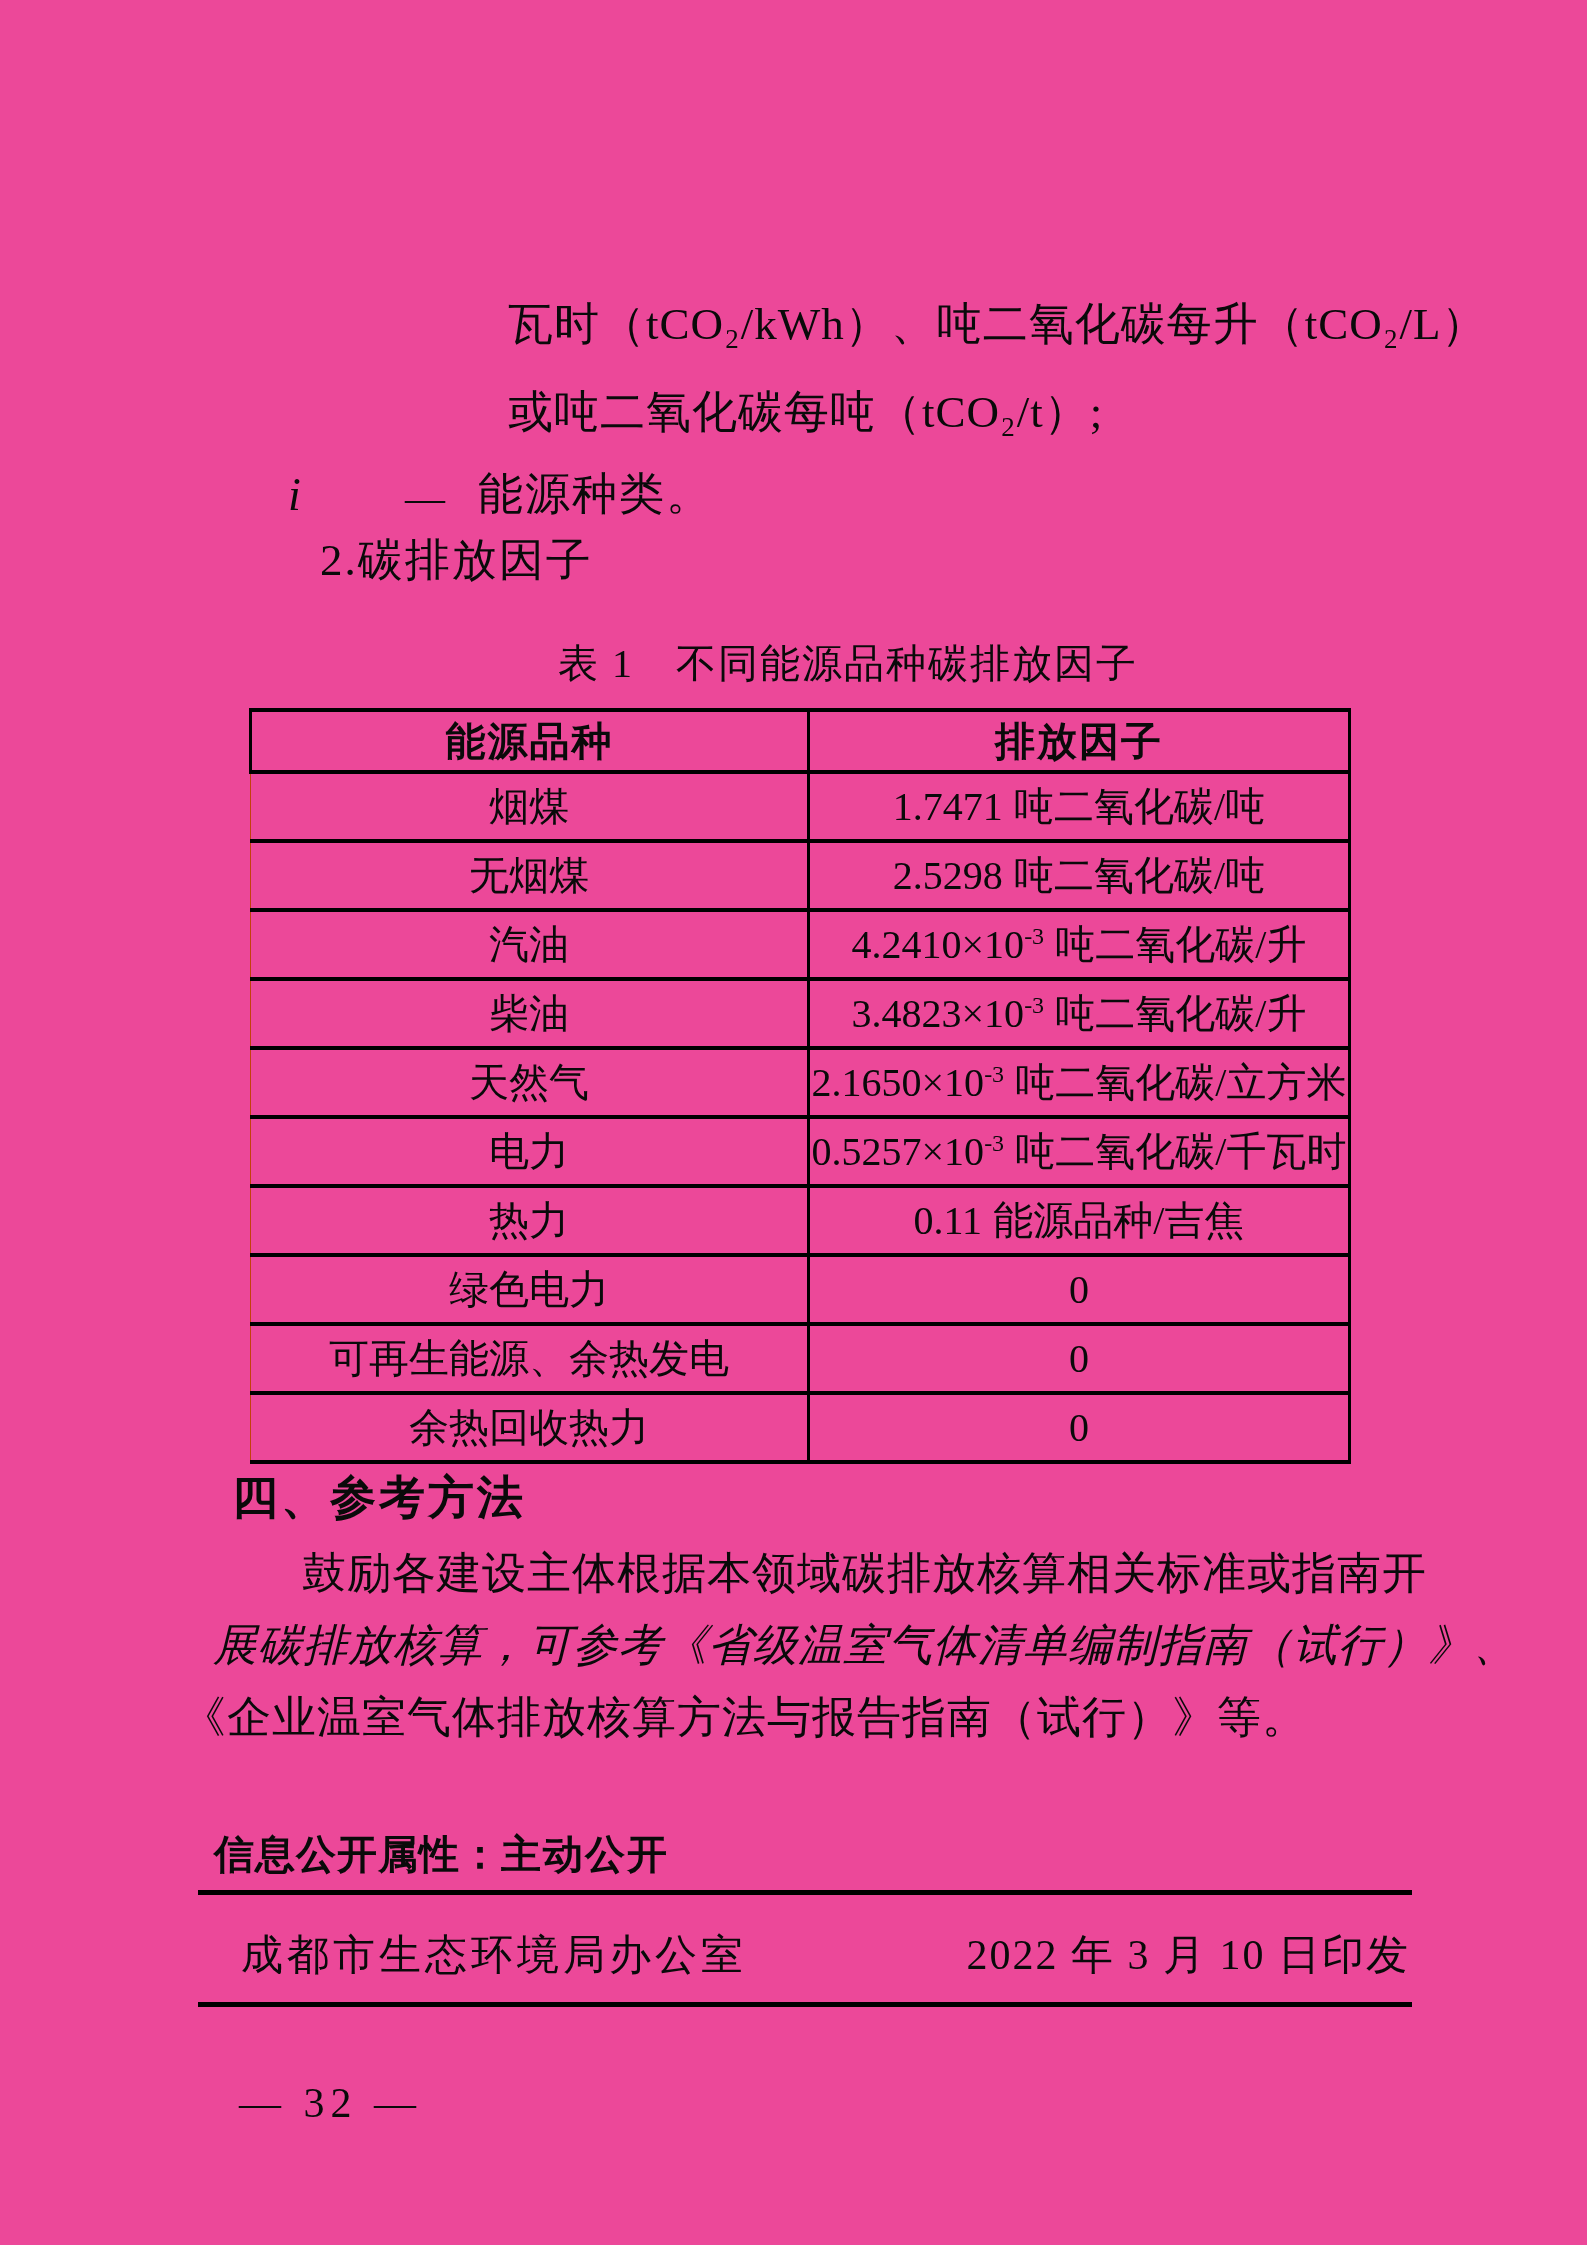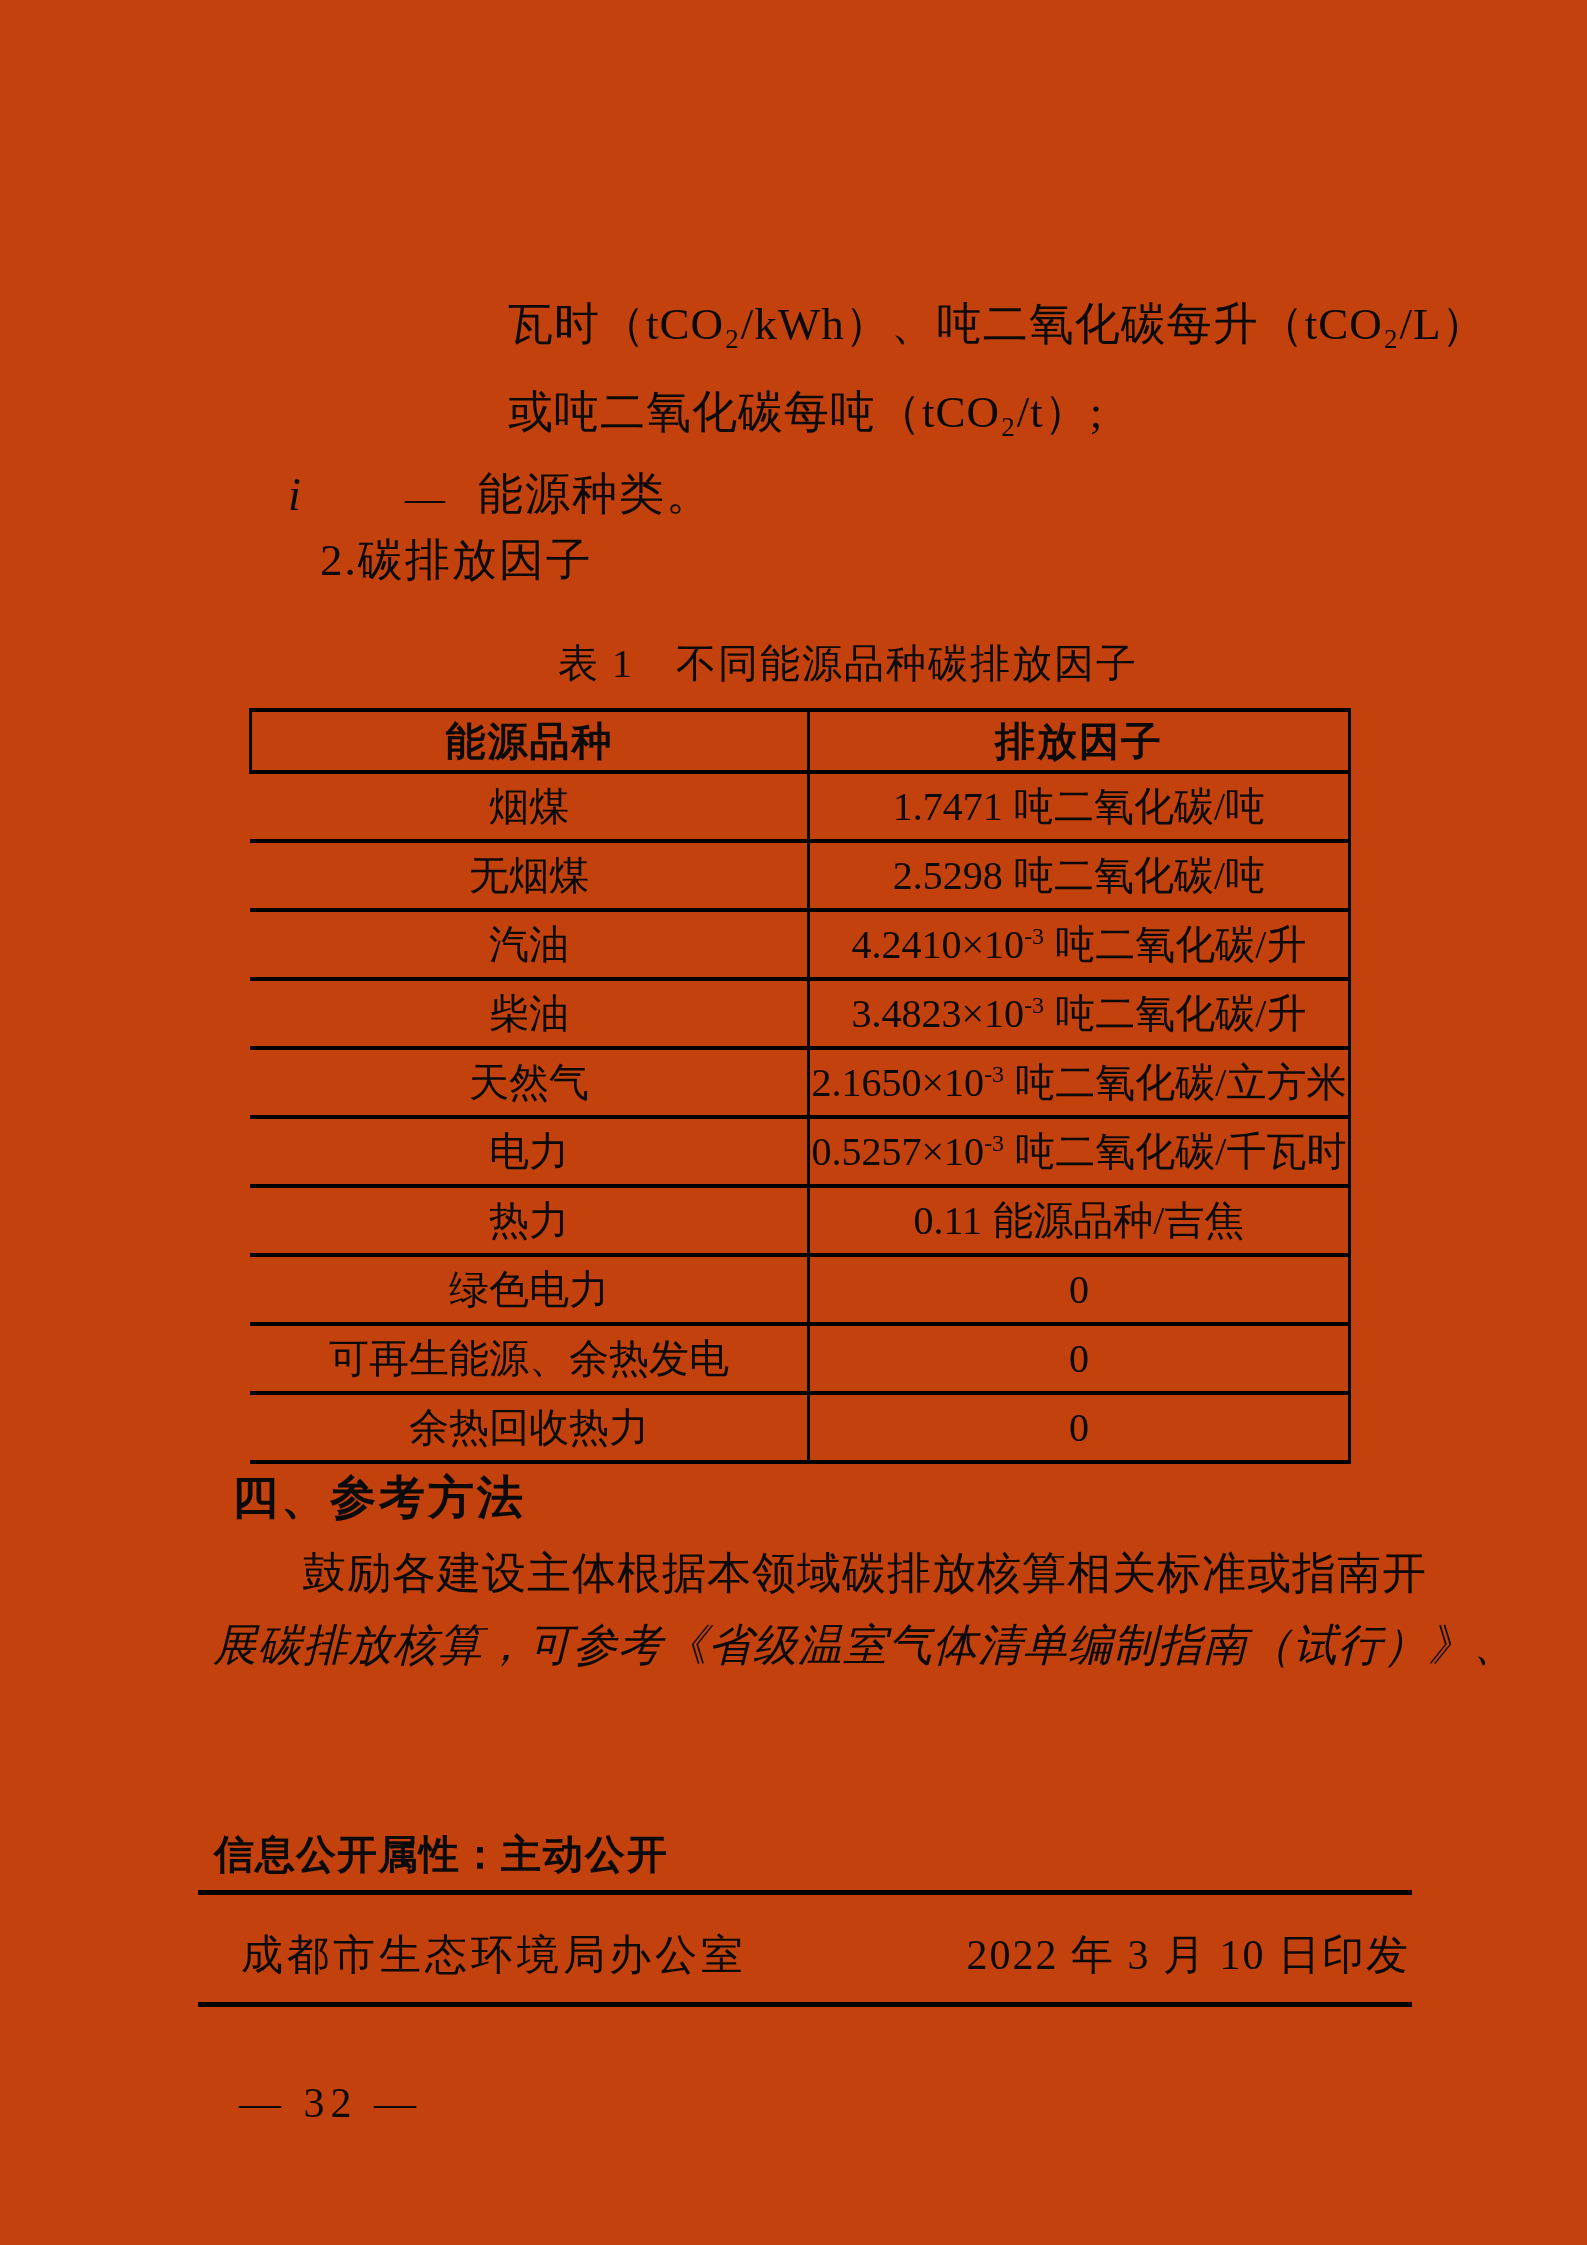--- a/index.html
+++ b/index.html
@@ -1,20 +1,20 @@
 <!DOCTYPE html>
 <html><head>
 <meta charset="utf-8">
 <style>
   html, body { margin: 0; padding: 0; background: #e8e8e8; }
   .page {
     position: relative;
     width: 1587px;
     height: 2245px;
-    background: #c2410c;
+    background: #ec4899;
     color: #0a0a0a;
     font-family: "Liberation Serif", "DejaVu Serif", serif;
     overflow: hidden;
   }
   .abs { position: absolute; line-height: 1; white-space: nowrap; }
 
   
   .cont-line { font-size: 45px; letter-spacing: 1px; }
   .def-symbol { font-style: italic; font-size: 46px; }
   .def-dash { font-size: 40px; }
@@ -144,20 +144,21 @@
     <tr>
       <td>余热回收热力</td>
       <td class="factor-cell"><span class="val">0</span><sup class="exp"></sup><span class="unit"></span></td>
     </tr>
   </tbody>
     </table>
 
   <div class="abs sec-heading" style="left:232px; top:1474px;">四、参考方法</div>
   <div class="abs para-line" style="left:302px; top:1552px;">鼓励各建设主体根据本领域碳排放核算相关标准或指南开</div>
   <div class="abs para-line" style="left:213px; top:1624px;font-style:italic;">展碳排放核算，可参考《省级温室气体清单编制指南（试行）》、</div>
+  <div class="abs para-line" style="left:182px; top:1696px;">《企业温室气体排放核算方法与报告指南（试行）》等。</div>
 
   <div class="abs attr-line" style="left:214px; top:1834px;">
     <span class="attr-label">信息公开属性：</span><span class="attr-value">主动公开</span>
   </div>
 
   <div class="rule" style="left:198px; top:1890px; width:1214px;"></div>
 
   <div class="abs office-line" style="left:241px; top:1934px;">成都市生态环境局办公室</div>
   <div class="abs date-line" style="right:177px; top:1934px;">2022 年 3 月 10 日印发</div>
 

